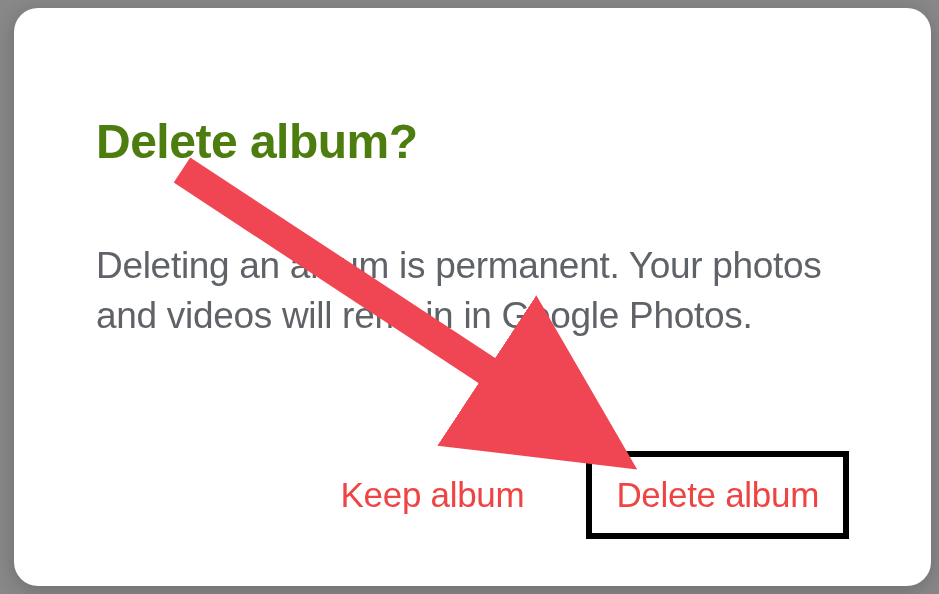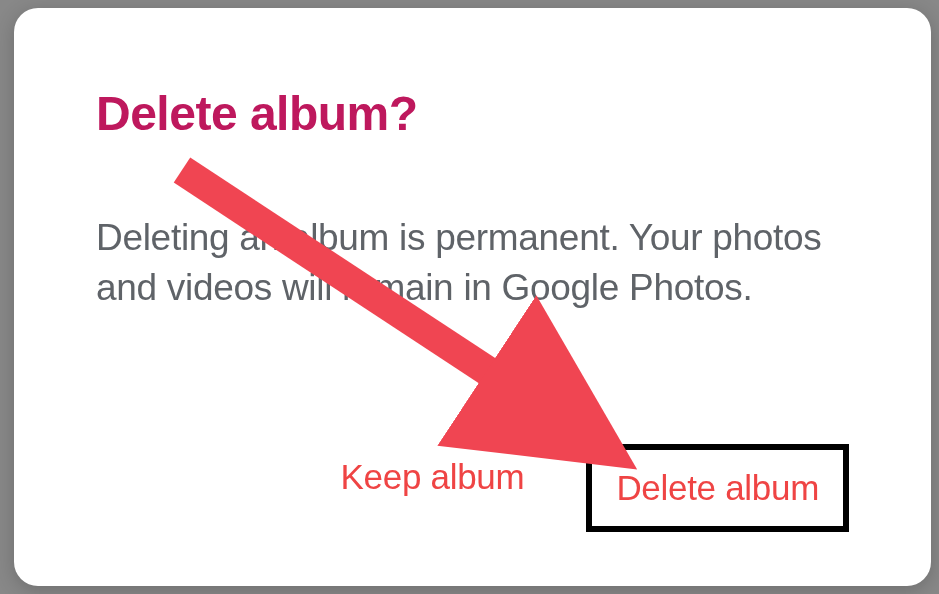--- a/index.html
+++ b/index.html
@@ -22,23 +22,24 @@
       right: 8px;
       bottom: 8px;
       background: #fff;
       border-radius: 24px;
       padding: 78px 82px 40px 82px;
       box-shadow: 0 4px 20px rgba(0,0,0,0.2);
     }
     .dialog-title {
       font-size: 48px;
       font-weight: 600;
-      color: #be185d;
+      color: #4d7c0f;
       letter-spacing: -0.5px;
       margin-bottom: 72px;
+      margin-top: 28px;
     }
     .dialog-body {
       font-size: 37px;
       line-height: 1.35;
       color: #5f6368;
       font-weight: 400;
       letter-spacing: -0.3px;
       margin-bottom: 110px;
     }
     .dialog-actions {
@@ -54,21 +55,20 @@
       font-weight: 500;
       color: #ef4444;
       cursor: pointer;
       padding: 12px 14px;
       font-family: inherit;
       letter-spacing: -0.3px;
     }
     .highlight-box {
       border: 6px solid #000;
       padding: 6px 10px;
-      margin-top: 21px;
     }
     .arrow-overlay {
       position: absolute;
       top: 150px;
       left: 162px;
       pointer-events: none;
       z-index: 10;
     }
   </style>
 </head>

